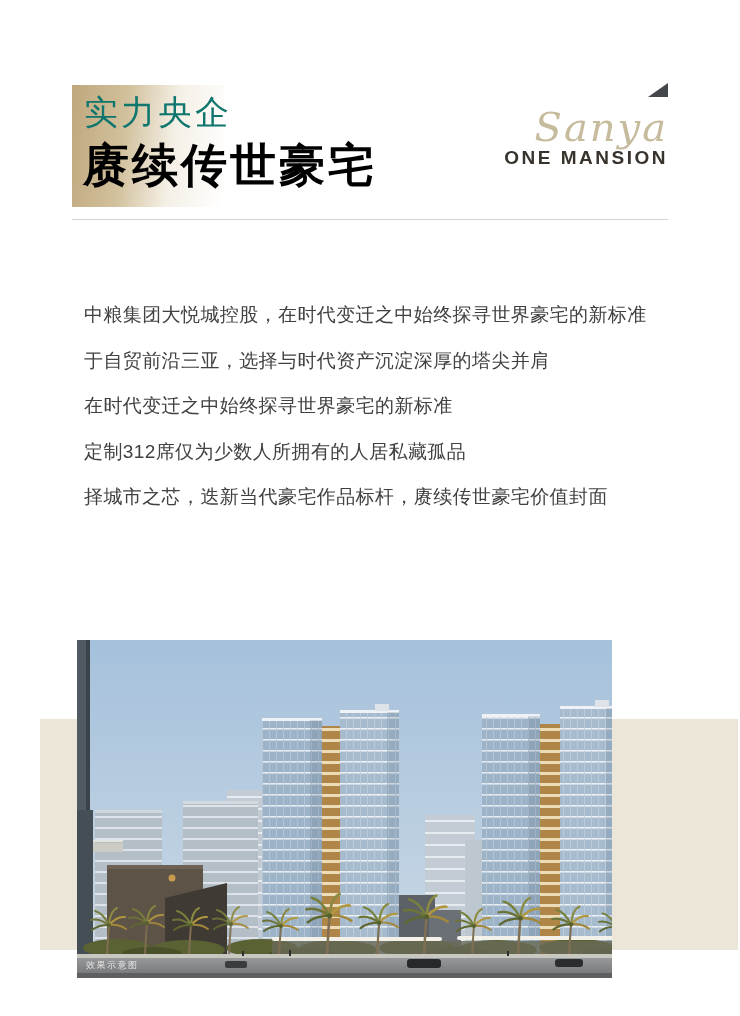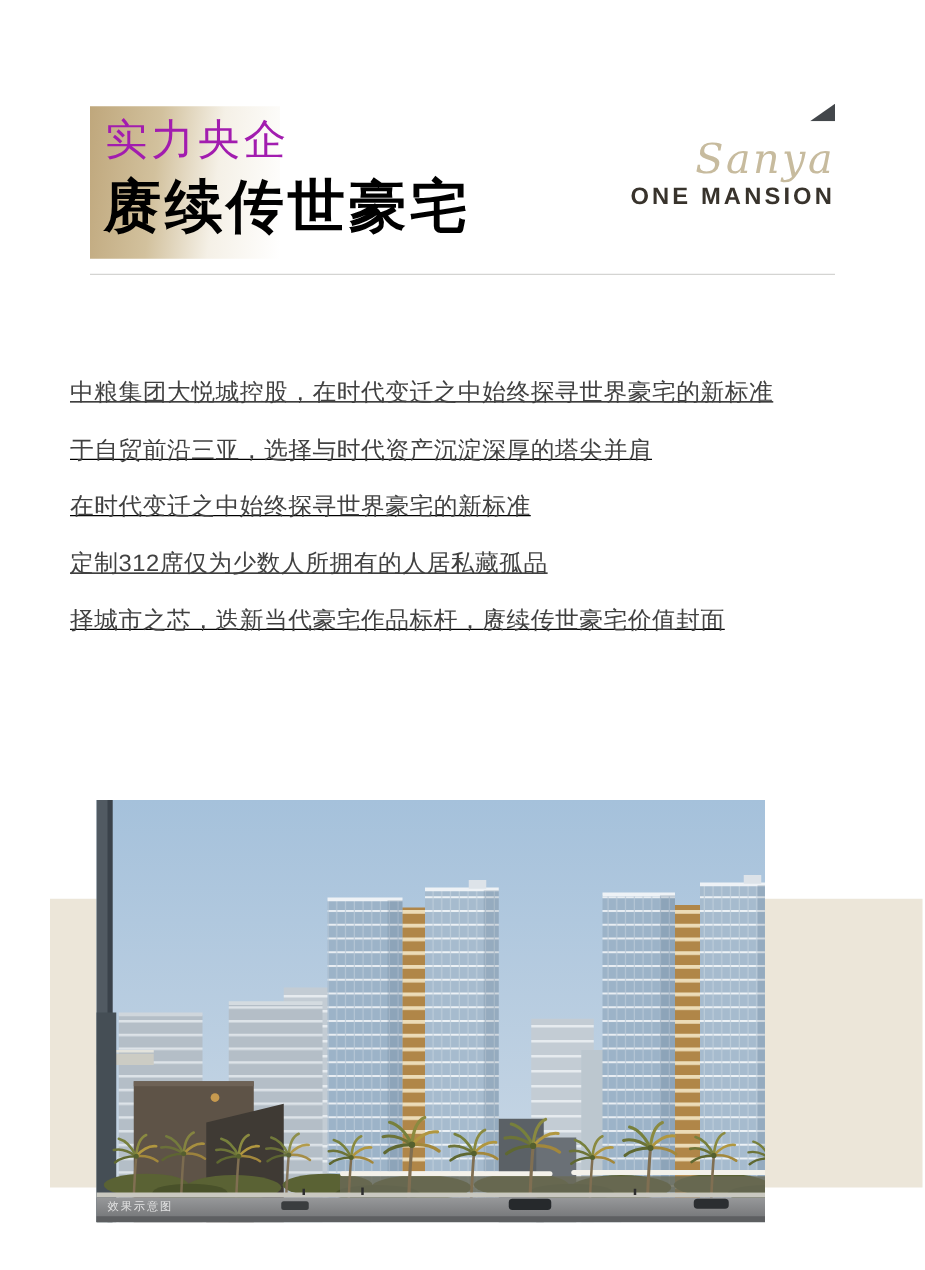--- a/index.html
+++ b/index.html
@@ -10,45 +10,45 @@
     background:#ffffff; overflow:hidden;
   }
   
   .title-accent {
     position:absolute; left:72px; top:85px; width:152px; height:122px;
     background:linear-gradient(97deg, #bfa77c 0%, #d2c19d 35%, rgba(236,228,210,0.55) 65%, rgba(255,255,255,0) 100%);
   }
   .subtitle {
     position:absolute; left:84px; top:90px;
     font-size:34px; line-height:44px; letter-spacing:3px;
-    color:#a21caf; font-weight:500; white-space:nowrap;
+    color:#0f766e; font-weight:500; white-space:nowrap;
   }
   .title {
     position:absolute; left:83px; top:134px;
     font-size:46px; line-height:62px; letter-spacing:3px;
     color:#000000; font-weight:800; white-space:nowrap;
   }
   .divider {
     position:absolute; left:72px; top:219px; width:596px; height:1px;
     background:#d4d4d2;
   }
   
   .logo { position:absolute; right:72px; top:83px; width:180px; text-align:right; }
   .corner-triangle { display:block; margin-left:auto; }
   .logo-script {
     font-family:"DejaVu Serif", serif; font-style:italic;
-    font-size:33px; line-height:36px; color:#c7bb9e;
+    font-size:40px; line-height:36px; color:#c7bb9e;
     margin-top:12px; letter-spacing:2px;
   }
   .logo-wordmark {
     font-size:19px; line-height:24px; font-weight:600;
     letter-spacing:2.5px; color:#38332c; margin-top:1px;
   }
   
-  .paragraphs { position:absolute; left:56px; top:292px; width:600px;text-decoration:underline; }
+  .paragraphs { position:absolute; left:84px; top:292px; width:600px; }
   .paragraphs p {
     font-size:19px; line-height:45.5px; letter-spacing:0.4px;
     color:#414141; white-space:nowrap;
   }
   
   .beige-band {
     position:absolute; left:40px; top:719px; width:698px; height:231px;
     background:#ece6d9;
   }
   .photo {

